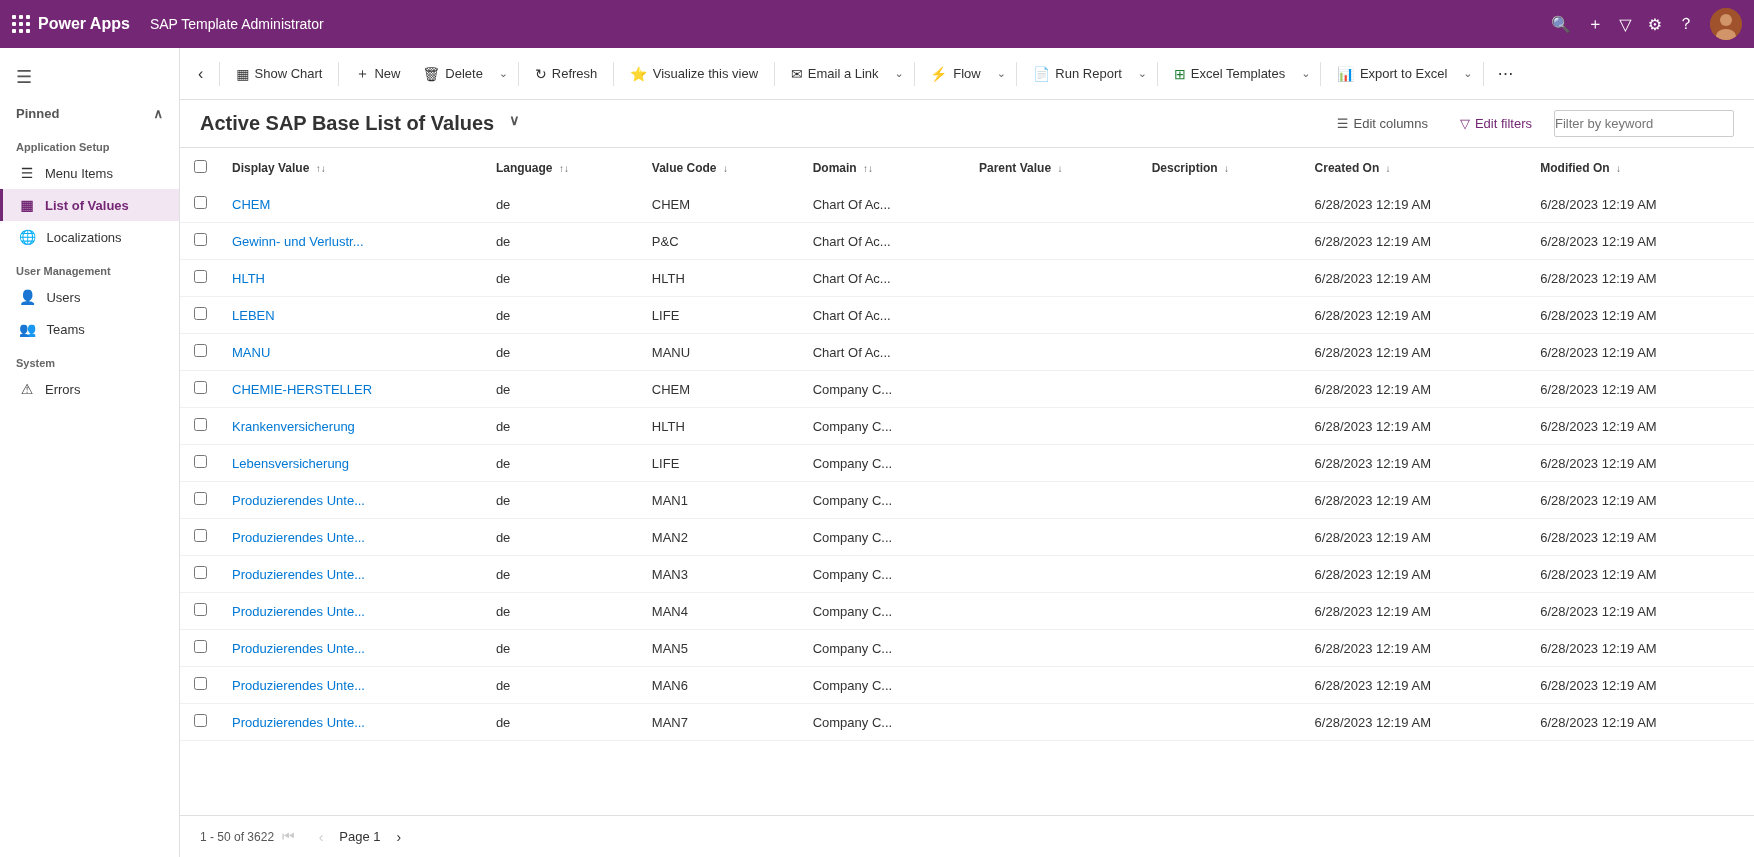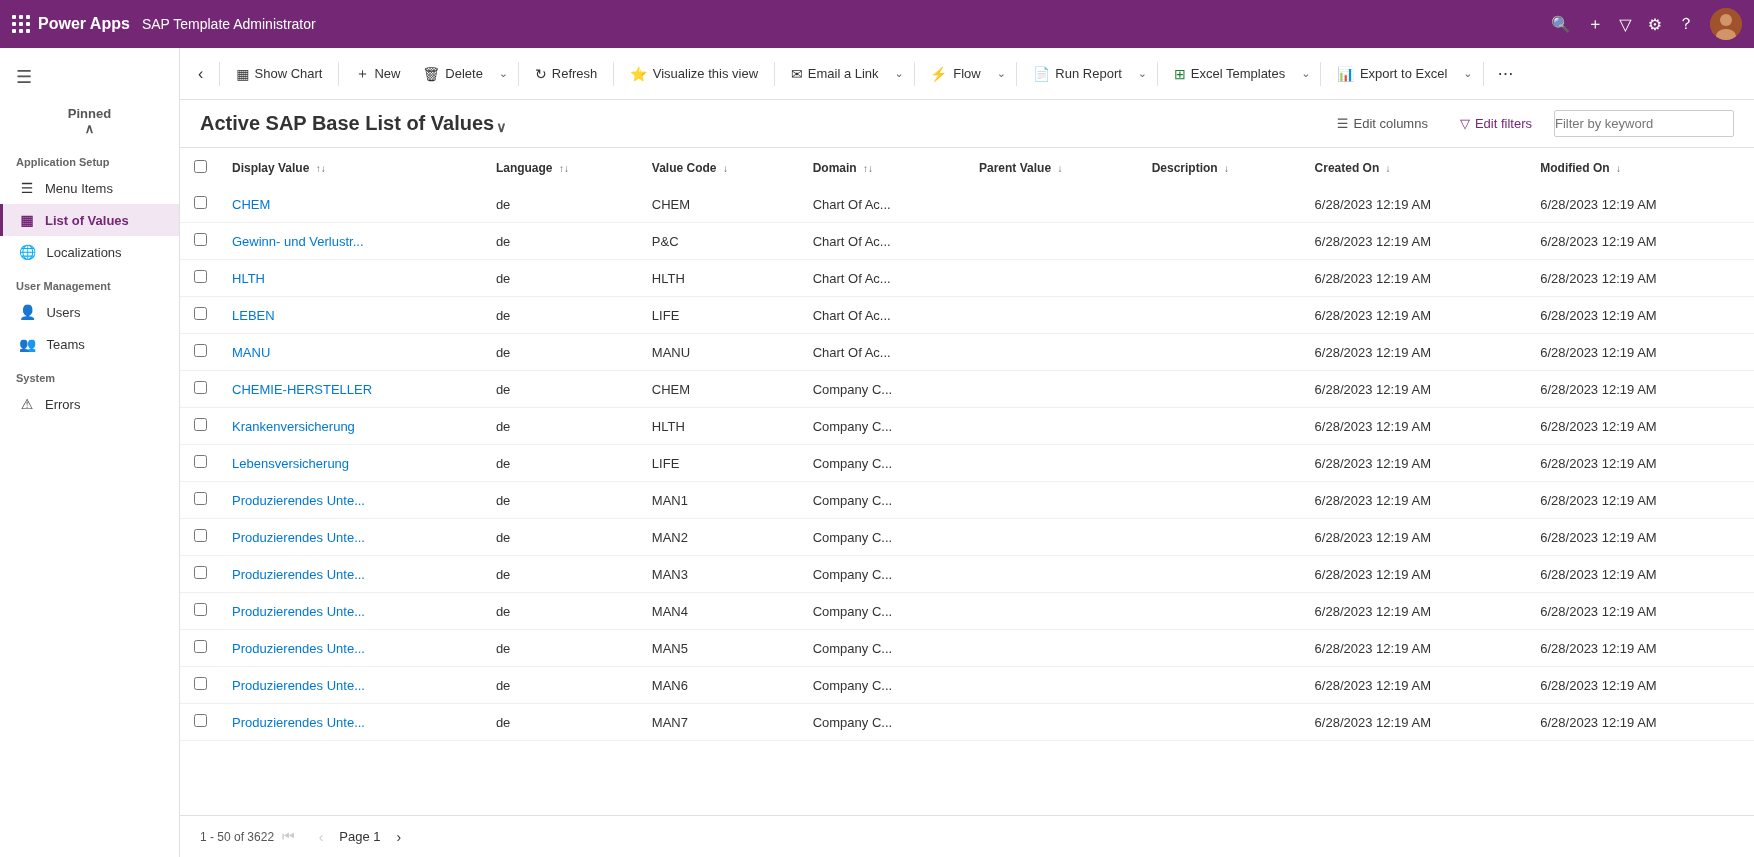--- a/index.html
+++ b/index.html
@@ -9,21 +9,21 @@
     .top-bar {
       background: #742774;
       color: white;
       height: 48px;
       display: flex;
       align-items: center;
       padding: 0 12px;
       gap: 12px;
     }
     .top-bar-grid { display: flex; align-items: center; width: 100%; }
-    .top-bar .app-title { font-size: 16px; font-weight: 600; color: white; margin-right: 12px; }
+    .top-bar .app-title { font-size: 16px; font-weight: 600; color: white; margin-right: 20px; }
     .top-bar .page-title-top { font-size: 14px; color: #ffffff; flex: 1; }
     .top-bar-icons { display: flex; gap: 16px; align-items: center; margin-left: auto; }
     .top-bar-icon { color: white; font-size: 16px; cursor: pointer; }
     .waffle-icon { display: flex; flex-direction: column; gap: 3px; cursor: pointer; margin-right: 8px; }
     .waffle-row { display: flex; gap: 3px; }
     .waffle-dot { width: 4px; height: 4px; background: white; border-radius: 1px; }
     .avatar { width: 32px; height: 32px; border-radius: 50%; background: #a0522d; display: flex; align-items: center; justify-content: center; color: white; font-size: 13px; font-weight: 600; cursor: pointer; overflow: hidden; }
 
     
     .main-layout { display: flex; height: calc(857px - 48px); }
@@ -31,21 +31,21 @@
     
     .sidebar {
       width: 180px;
       min-width: 180px;
       background: #fff;
       border-right: 1px solid #e0e0e0;
       overflow-y: auto;
       padding: 8px 0;
     }
     .sidebar-hamburger { padding: 10px 16px; cursor: pointer; color: #555; font-size: 18px; }
-    .sidebar-section-pinned { display: flex; align-items: center; justify-content: space-between; padding: 8px 16px; color: #555; font-size: 13px; font-weight: 600; cursor: pointer; flex-direction: column; }
+    .sidebar-section-pinned { display: flex; align-items: center; justify-content: space-between; padding: 8px 16px; color: #555; font-size: 13px; font-weight: 600; cursor: pointer; }
     .sidebar-section-header { padding: 12px 16px 4px; font-size: 11px; font-weight: 600; color: #666; text-transform: none; }
     .sidebar-item {
       display: flex; align-items: center; gap: 10px;
       padding: 8px 16px;
       cursor: pointer; color: #333; font-size: 13px;
       border-left: 3px solid transparent;
     }
     .sidebar-item.active { border-left: 3px solid #742774; background: #f3e6f3; color: #742774; font-weight: 600; }
     .sidebar-item .icon { font-size: 14px; min-width: 16px; text-align: center; }
 
@@ -77,21 +77,21 @@
 
     
     .content-area { flex: 1; display: flex; flex-direction: column; overflow: hidden; }
 
     
     .list-header {
       display: flex; align-items: center; justify-content: space-between;
       padding: 10px 20px;
       border-bottom: 1px solid #e0e0e0;
     }
-    .list-title { display: flex; align-items: flex-end; gap: 2px; font-size: 20px; font-weight: 600; color: #333; }
+    .list-title { display: flex; align-items: flex-start; gap: 15px; font-size: 20px; font-weight: 600; color: #333; }
     .list-title-dropdown { cursor: pointer; color: #555; font-size: 14px; }
     .list-header-actions { display: flex; align-items: center; gap: 12px; }
     .edit-columns-btn, .edit-filters-btn {
       display: flex; align-items: center; gap: 5px;
       padding: 5px 10px; border: none; background: none; cursor: pointer; color: #555; font-size: 13px; border-radius: 2px;
     }
     .filter-input {
       padding: 5px 0; border: 1px solid #ccc; border-radius: 2px;
       font-size: 13px; width: 180px; color: #0f766e;
     }

